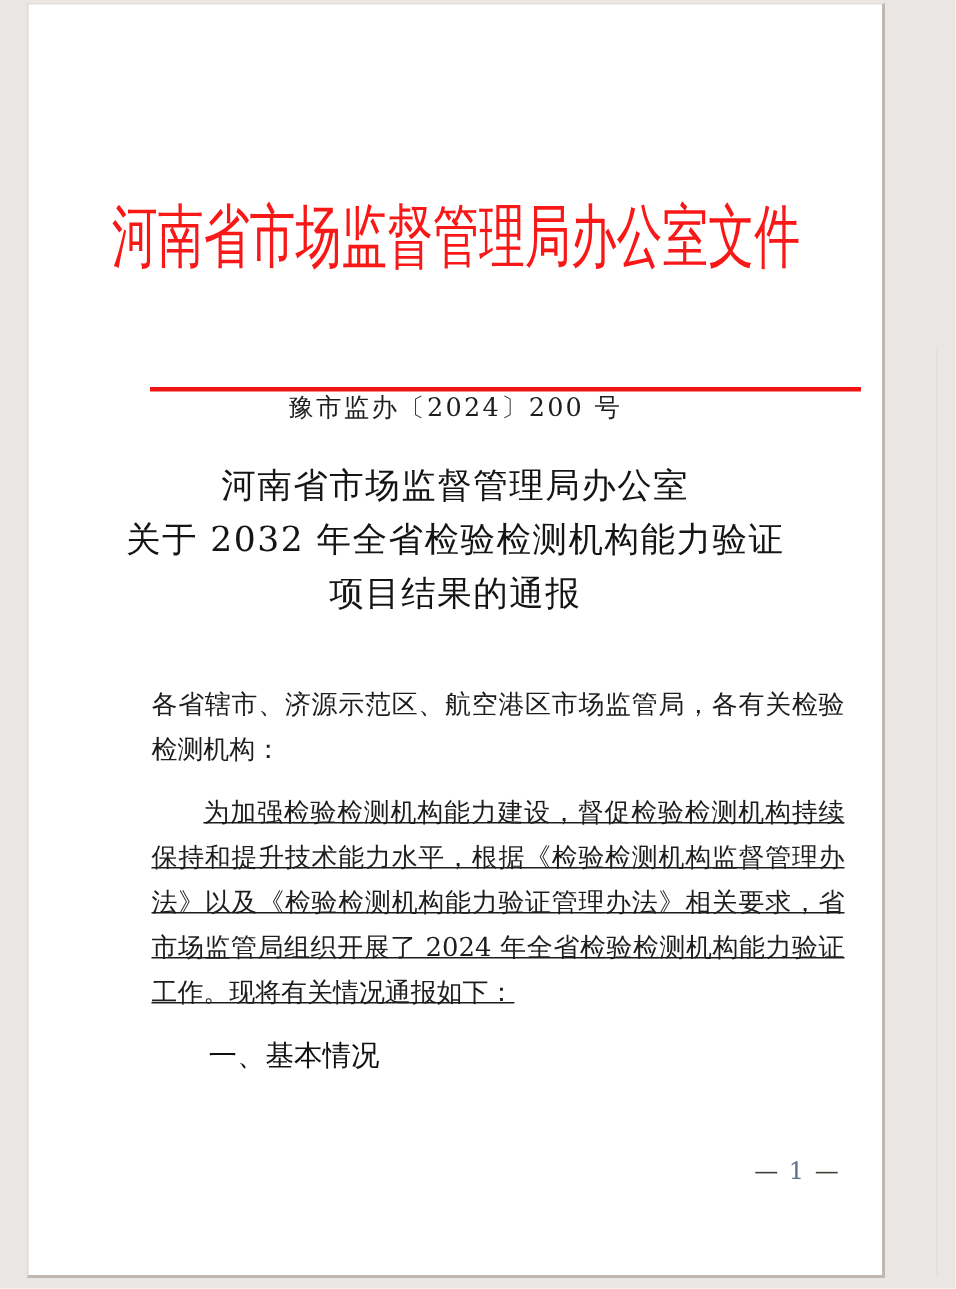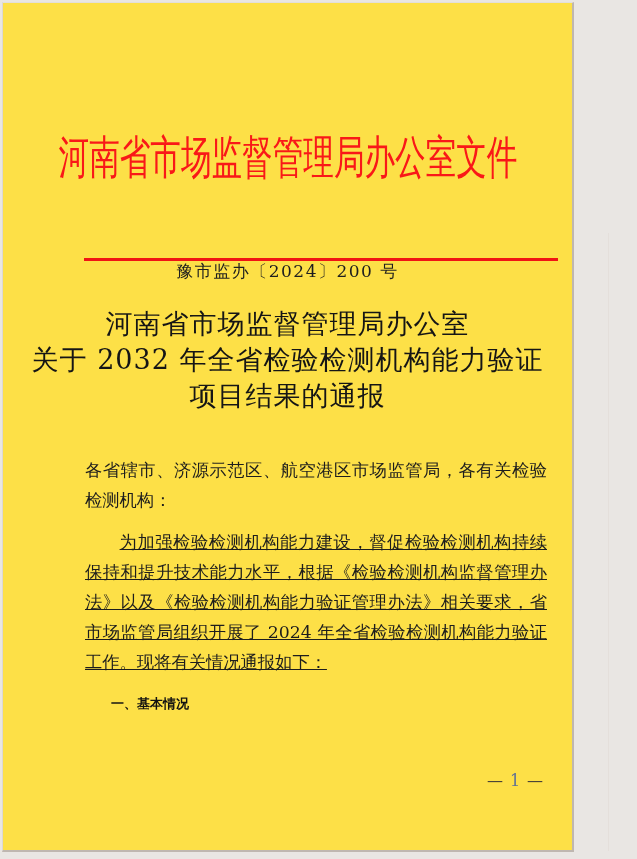--- a/index.html
+++ b/index.html
@@ -3,22 +3,22 @@
 <meta charset="utf-8">
 <style>
   html,body{margin:0;padding:0;}
   body{
     width:637px;height:859px;position:relative;
     background:#e9e6e3;
     font-family:"DejaVu Serif","Liberation Serif",serif;
     overflow:hidden;
   }
   .page{
-    position:absolute;left:2px;top:2px;width:572px;height:850px;
-    background:#fde047;
+    position:absolute;left:18px;top:2px;width:572px;height:850px;
+    background:#ffffff;
     border-top:1px solid #e3dfdb;
     border-left:1px solid #ddd8d3;
     border-right:2px solid #bfb7b0;
     border-bottom:2px solid #bfb7b0;
     box-sizing:border-box;
   }
   .crease{
     position:absolute;left:605px;top:230px;width:1px;height:618px;
     background:#e4dfdb;
   }
@@ -39,32 +39,32 @@
     font-size:17px;letter-spacing:1.5px;color:#1e1e1e;
     white-space:nowrap;
     margin-top:36px;
   }
   .red-rule{
     position:absolute;left:81px;top:255px;width:474px;height:3px;
   }
   .doc-title{
     position:absolute;left:0;top:303px;width:100%;
     text-align:center;color:#151515;
-    font-size:27px;line-height:36px;letter-spacing:1px;
+    font-size:23px;line-height:36px;letter-spacing:1px;
   }
   .body-text{
     position:absolute;left:70px;top:440px;width:486px;
     font-size:17.3px;line-height:30px;color:#1d1d1d;
     text-align:justify;text-justify:inter-character;
   }
   .body-text p{margin:12px;padding:0;}
   .p-indent{text-indent:2em;text-decoration:underline;}
   .p-heading{
     font-family:"DejaVu Sans","Liberation Sans",sans-serif;
-    font-weight:bold;font-size:13px;text-indent:2em;
+    font-weight:normal;font-size:19px;text-indent:2em;
     color:#111111;
   }
   .page-number{
     position:absolute;left:452px;top:768px;width:120px;
     text-align:center;font-size:16px;line-height:20px;
     white-space:nowrap;color:#433d37;
   }
   .page-number .pn-num{color:#5c6f96;margin:0 7px;}
 </style>
 </head>

